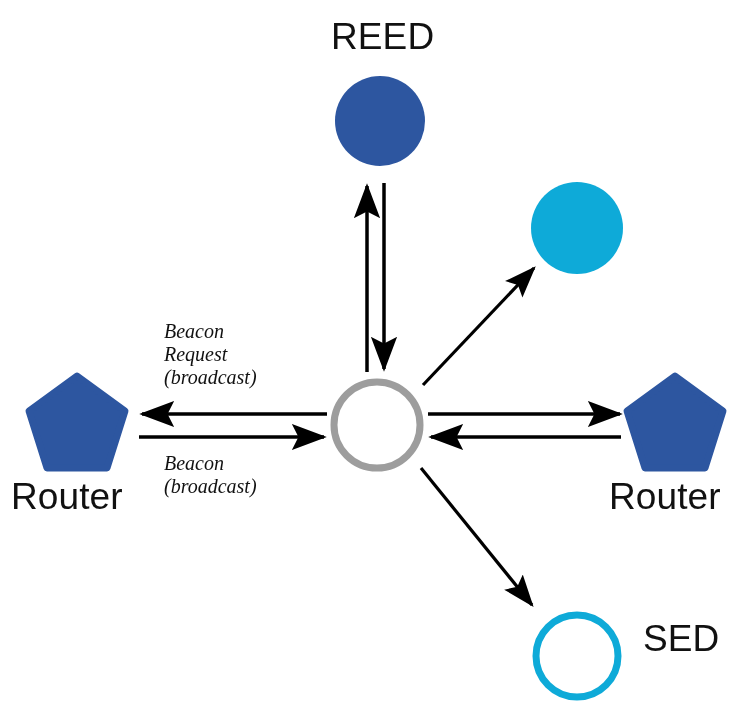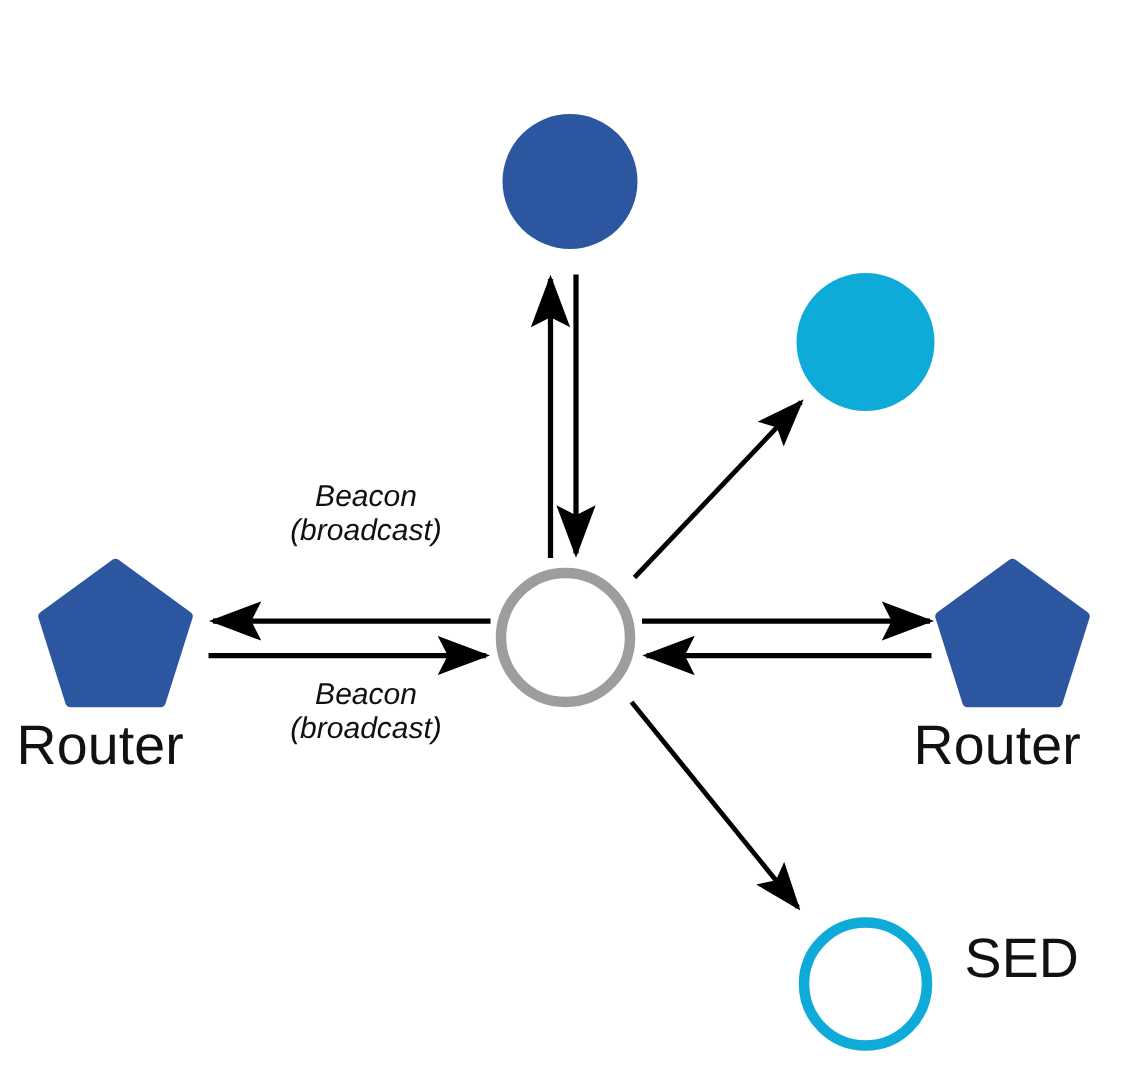--- a/index.html
+++ b/index.html
@@ -29,27 +29,26 @@
     font-family: "Liberation Sans", sans-serif;
     font-size: 37px;
     font-weight: 400;
     color: #111111;
     white-space: nowrap;
     line-height: 1;
     letter-spacing: 0.1px;
   }
   .edge-label {
     position: absolute;
-    font-family: Liberation Sans, sans-serif;
+    font-family: Liberation Serif, serif;
     font-style: italic;
     font-size: 20px;
     font-weight: 400;
     color: #111111;
     white-space: nowrap;
-    text-align: center;
     line-height: 23px;
   }
   .edge-label span {
     display: block;
   }
 </style>
 </head>
 <body>
 
 <div id="diagram-root">
@@ -83,30 +82,32 @@
 
     <line x1="428" y1="414" x2="620" y2="414" stroke="#000000" stroke-width="3.5" marker-end="url(#arrowhead)"></line>
 
     <line x1="621" y1="437" x2="431" y2="437" stroke="#000000" stroke-width="3.5" marker-end="url(#arrowhead)"></line>
 
     <line x1="423" y1="385" x2="534" y2="268" stroke="#000000" stroke-width="3.2" marker-end="url(#arrowhead)"></line>
 
     <line x1="421" y1="468" x2="532" y2="605" stroke="#000000" stroke-width="3.2" marker-end="url(#arrowhead)"></line>
   </svg>
 
+  <div class="node-label" style="left:331px; top:18px;">REED</div>
 
 
   <div class="node-label" style="left:11px; top:478px;">Router</div>
 
   <div class="node-label" style="left:609px; top:478px;">Router</div>
 
   <div class="node-label" style="left:643px; top:620px;">SED</div>
 
   <div class="edge-label" style="left:164px; top:320px; width:160px;">
     <span>Beacon</span>
+    <span>Request</span>
     <span>(broadcast)</span>
   </div>
 
   <div class="edge-label" style="left:164px; top:452px; width:160px;">
     <span>Beacon</span>
     <span>(broadcast)</span>
   </div>
 
 </div>
 

